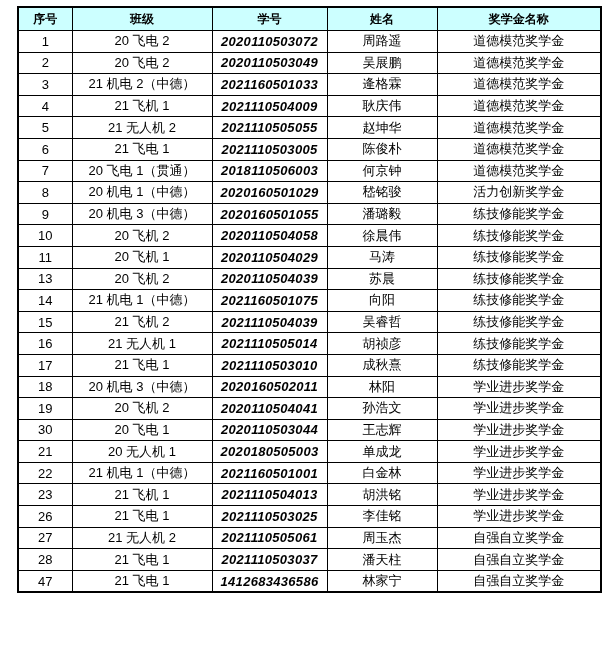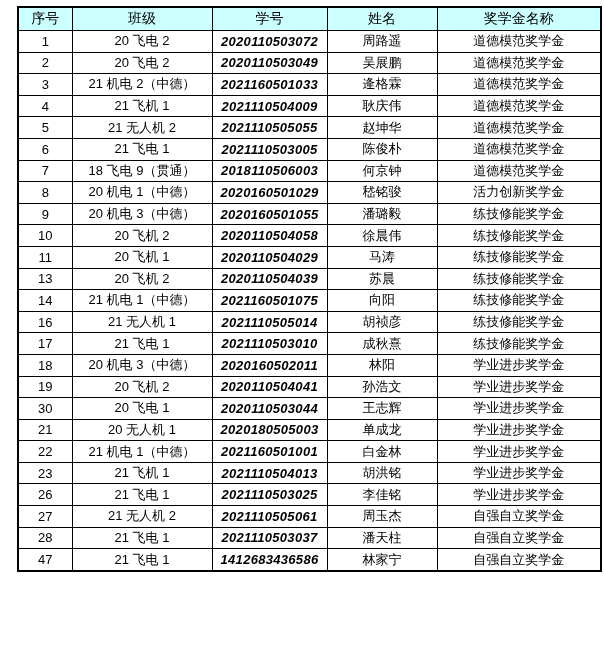--- a/index.html
+++ b/index.html
@@ -30,22 +30,22 @@
   th, td {
     border: 1px solid var(--border-color, #000000);
     text-align: center;
     vertical-align: middle;
     padding: 0 2px;
     white-space: nowrap;
     overflow: hidden;
   }
   thead th {
     height: 22px;
-    font-size: 14px;
-    font-weight: normal;
+    font-size: 12px;
+    font-weight: bold;
     background: var(--header-bg, #CCFFFF);
   }
   tbody td {
     height: 20.6px;
     font-size: 13px;
     font-weight: normal;
   }
   td.cell-student-id {
     font-weight: bold;
     font-size: 13px;
@@ -117,21 +117,21 @@
         </tr>
         <tr>
           <td class="cell-no">6</td>
           <td class="cell-class">21 飞电 1</td>
           <td class="cell-student-id">2021110503005</td>
           <td class="cell-name">陈俊朴</td>
           <td class="cell-scholarship">道德模范奖学金</td>
         </tr>
         <tr>
           <td class="cell-no">7</td>
-          <td class="cell-class">18 飞电 9（贯通）</td>
+          <td class="cell-class">20 飞电 1（贯通）</td>
           <td class="cell-student-id">2018110506003</td>
           <td class="cell-name">何京钟</td>
           <td class="cell-scholarship">道德模范奖学金</td>
         </tr>
         <tr>
           <td class="cell-no">8</td>
           <td class="cell-class">20 机电 1（中德）</td>
           <td class="cell-student-id">2020160501029</td>
           <td class="cell-name">嵇铭骏</td>
           <td class="cell-scholarship">活力创新奖学金</td>
@@ -165,20 +165,27 @@
           <td class="cell-scholarship">练技修能奖学金</td>
         </tr>
         <tr>
           <td class="cell-no">14</td>
           <td class="cell-class">21 机电 1（中德）</td>
           <td class="cell-student-id">2021160501075</td>
           <td class="cell-name">向阳</td>
           <td class="cell-scholarship">练技修能奖学金</td>
         </tr>
         <tr>
+          <td class="cell-no">15</td>
+          <td class="cell-class">21 飞机 2</td>
+          <td class="cell-student-id">2021110504039</td>
+          <td class="cell-name">吴睿哲</td>
+          <td class="cell-scholarship">练技修能奖学金</td>
+        </tr>
+        <tr>
           <td class="cell-no">16</td>
           <td class="cell-class">21 无人机 1</td>
           <td class="cell-student-id">2021110505014</td>
           <td class="cell-name">胡祯彦</td>
           <td class="cell-scholarship">练技修能奖学金</td>
         </tr>
         <tr>
           <td class="cell-no">17</td>
           <td class="cell-class">21 飞电 1</td>
           <td class="cell-student-id">2021110503010</td>

